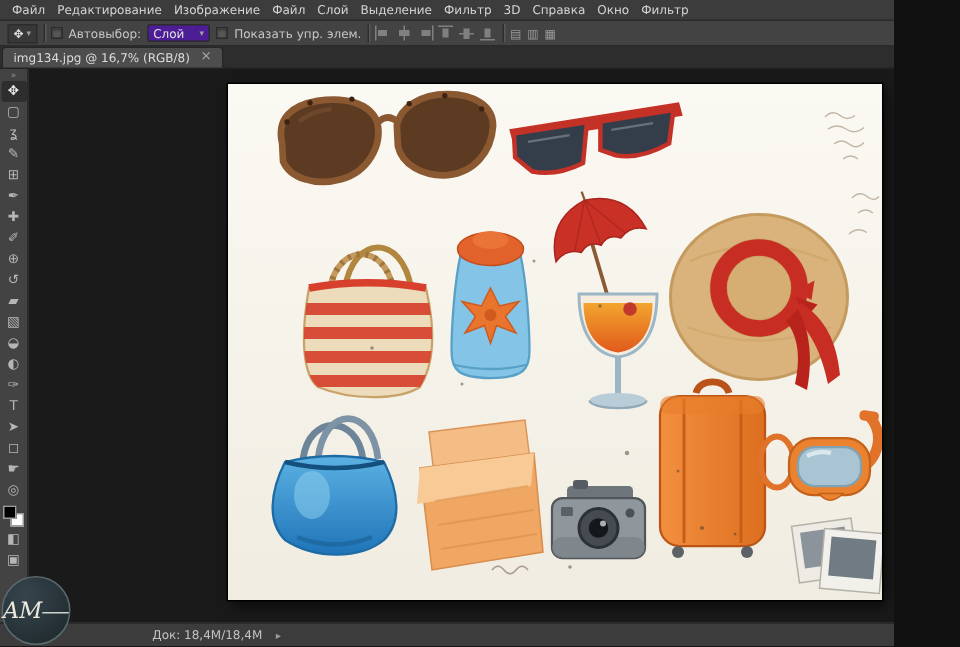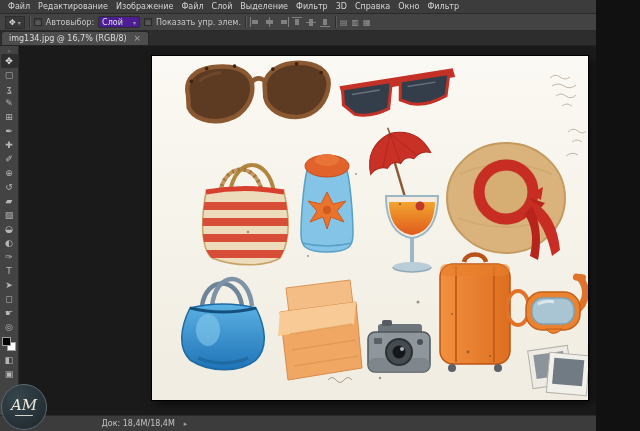--- a/index.html
+++ b/index.html
@@ -67,21 +67,21 @@
   .status-bar{position:absolute;left:0;bottom:0;width:100%;height:16px;background:#3c3c3c;
               border-top:1px solid #2a2a2a;display:flex;align-items:center;gap:9px;
               padding:0 0 0 52px;font-size:8px;color:#c2c2c2;}
   .zoom-field{background:#2f2f2f;border:1px solid #262626;height:11px;padding:0 4px;
               display:flex;align-items:center;color:#e0e0e0;margin-top:32px;}
   .status-arrow{color:#9a9a9a;font-size:7px;}
 
   
   .watermark{position:absolute;left:1px;bottom:1px;width:46px;height:46px;border-radius:50%;
              background:radial-gradient(circle at 35% 28%,#36454d,#1c2629);
-             border:1px solid #5a6a70;z-index:9;display:flex;flex-direction:column;
+             border:1px solid #5a6a70;z-index:9;display:flex;flex-direction:row;
              align-items:center;justify-content:center;color:#ece8dc;
              font-family:"DejaVu Serif",serif;font-style:italic;font-size:15px;line-height:1;}
   .wm-line{width:18px;height:1px;background:#cfd5cd;margin-top:2px;border-radius:1px;}
 </style>
 </head>
 <body>
 
 <div class="app">
 
   <div class="menu-bar">

